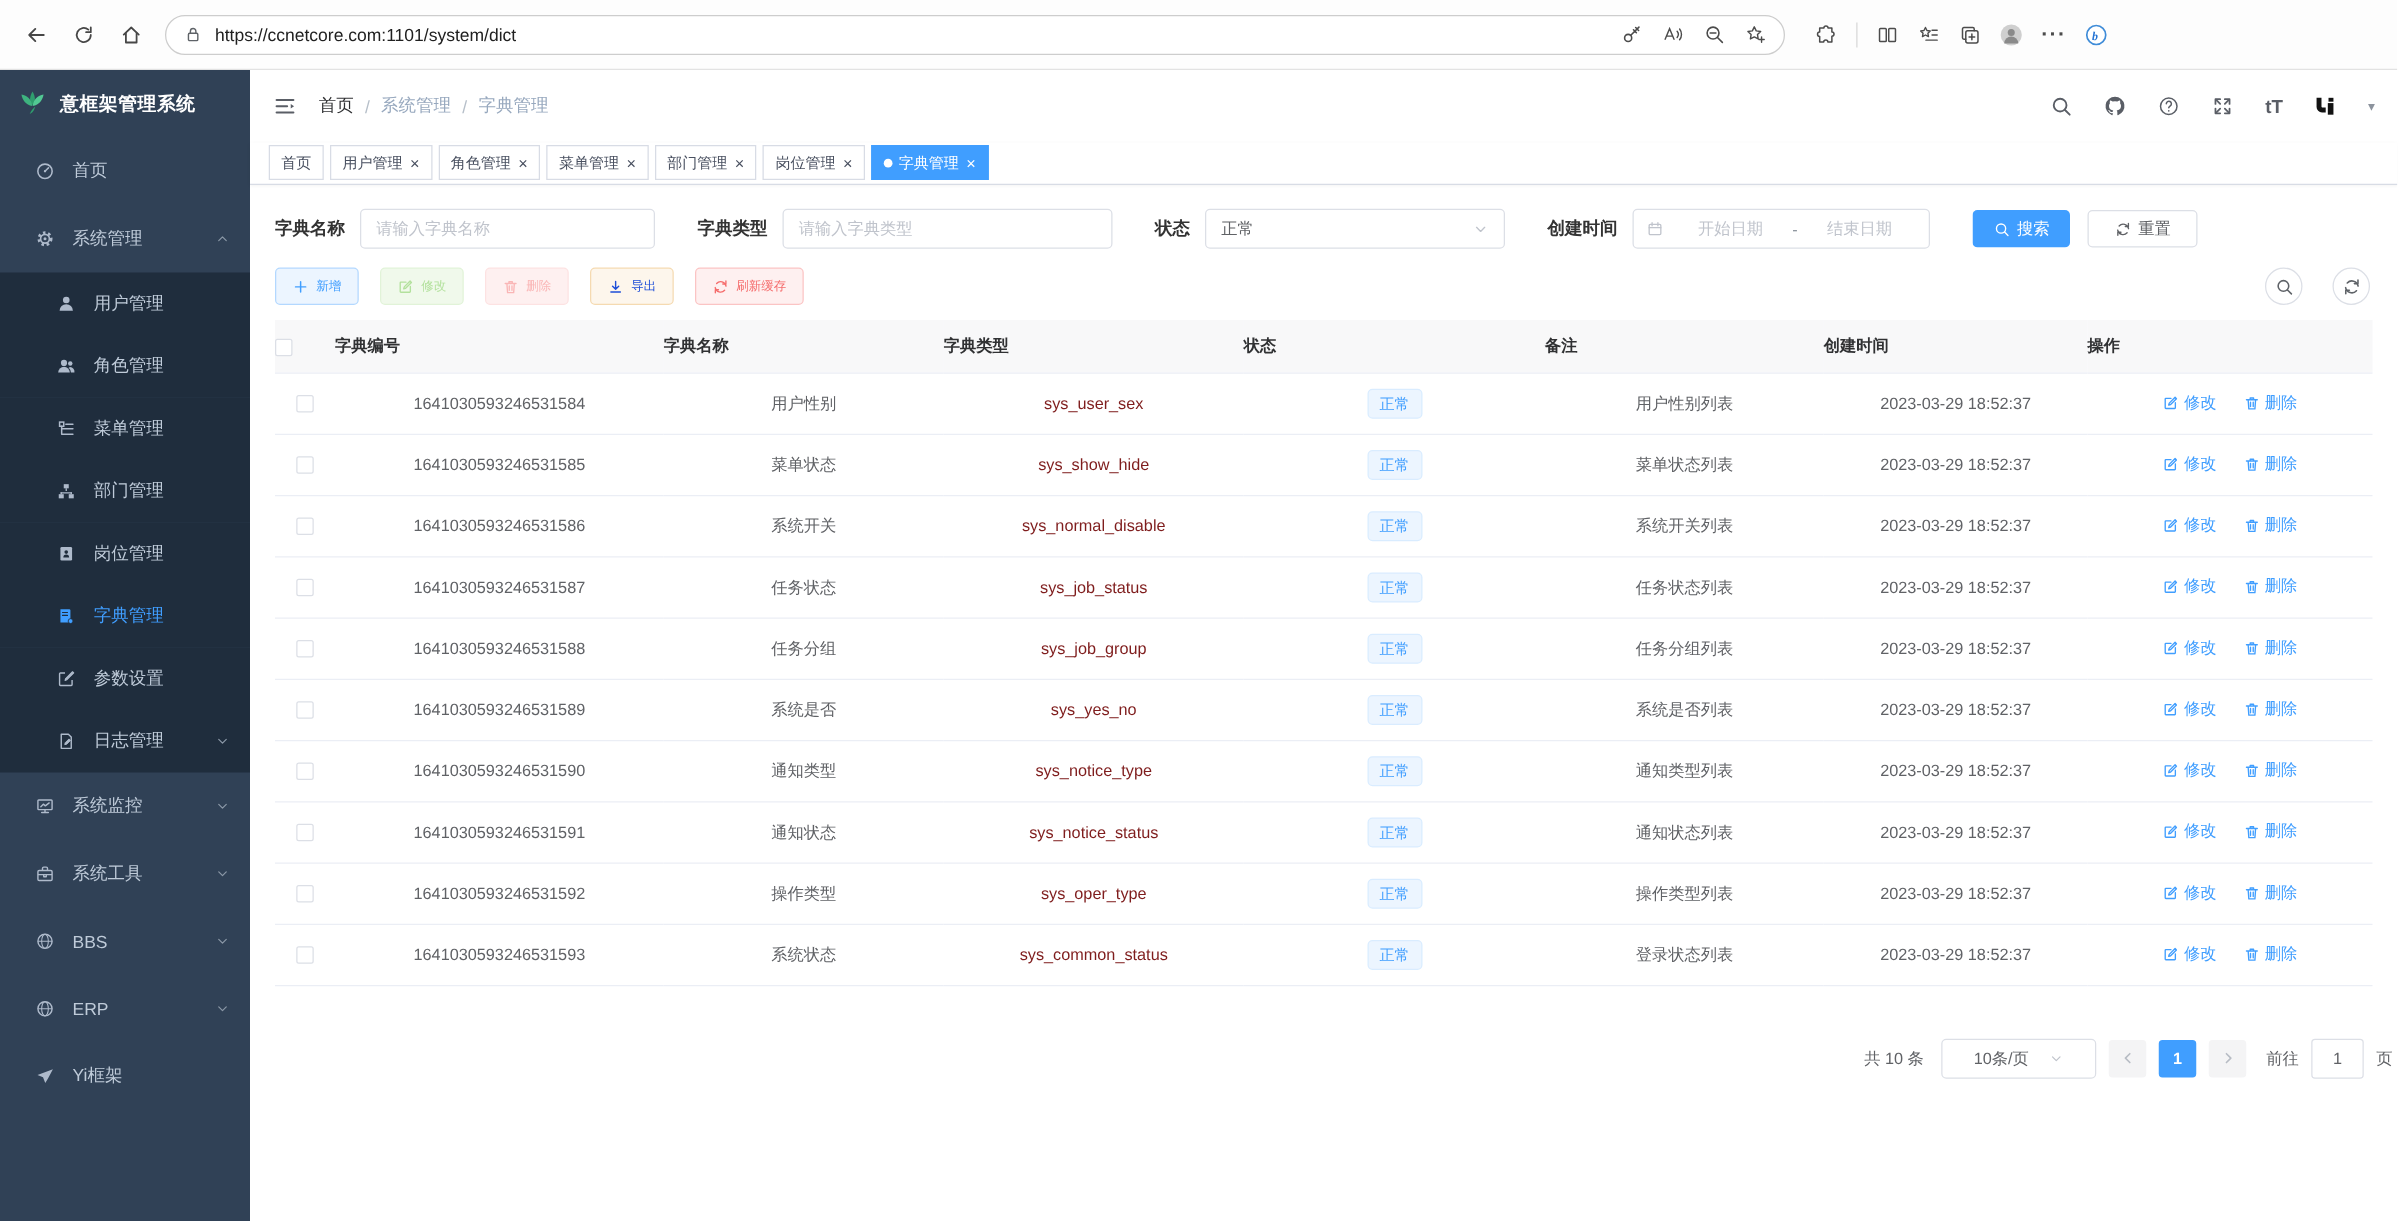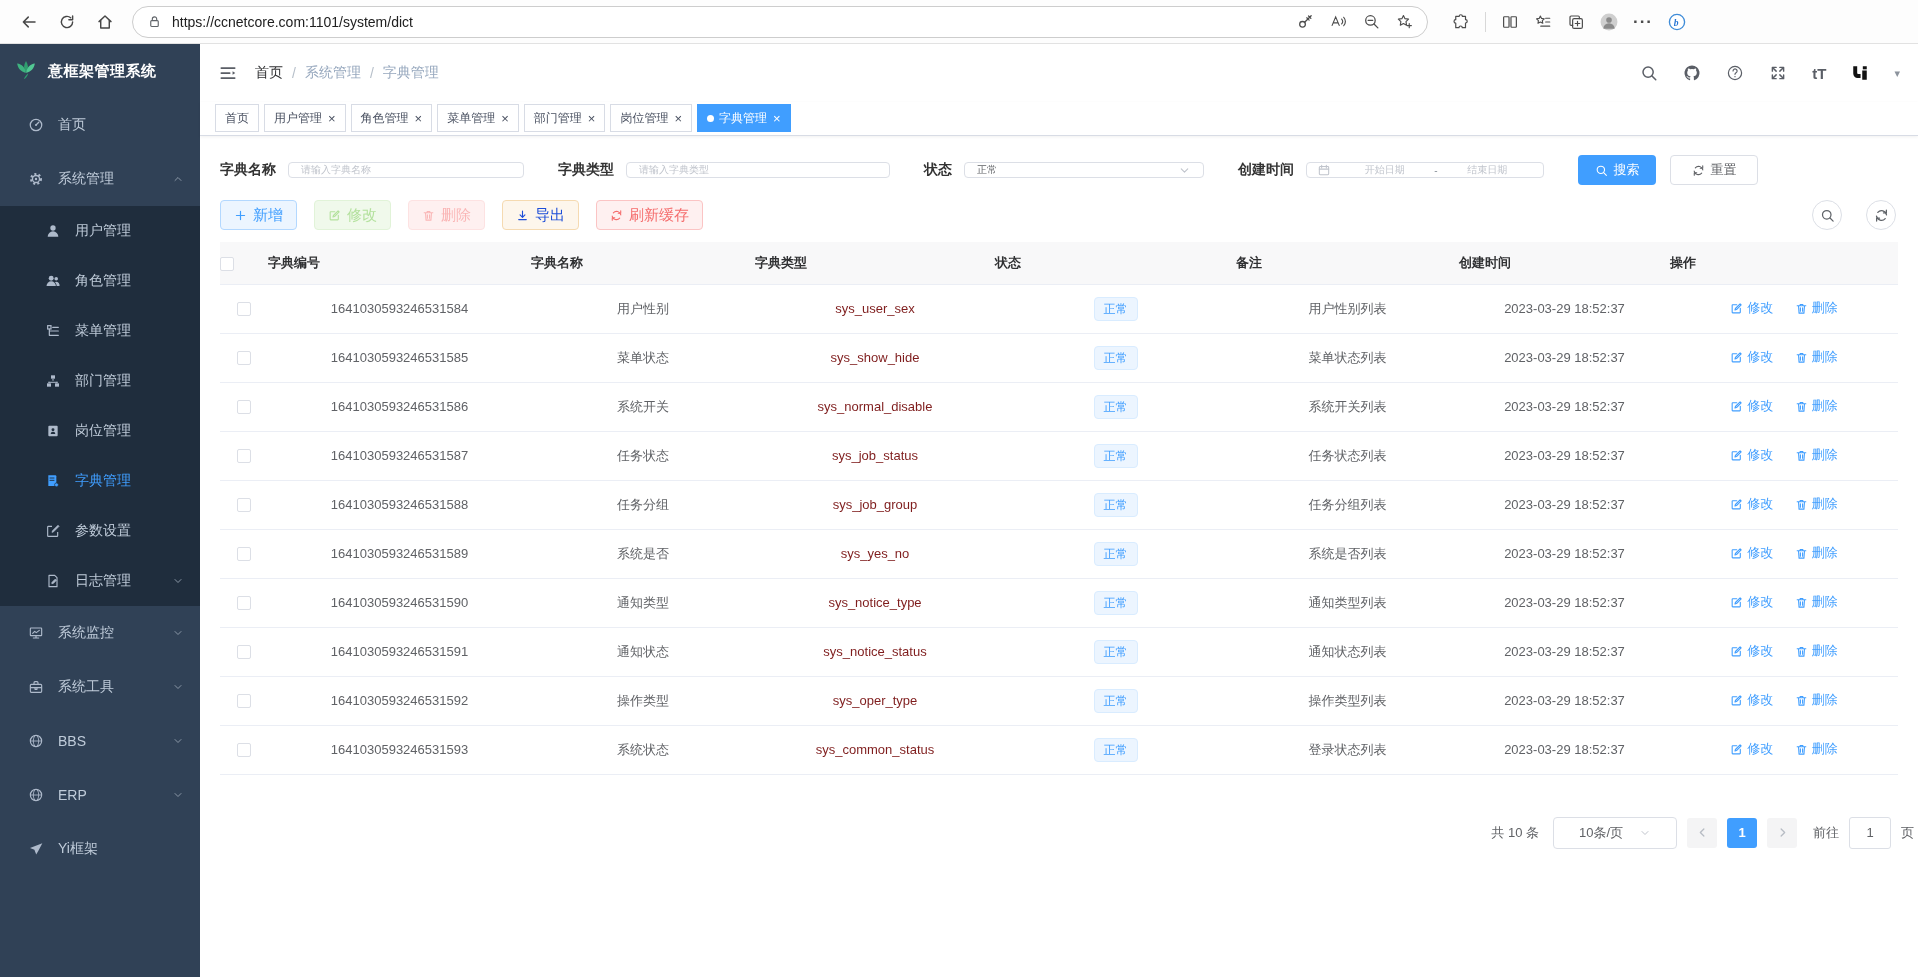--- a/index.html
+++ b/index.html
@@ -2,21 +2,21 @@
 <html><head>
 <meta charset="utf-8">
 <style>
 *{margin:0;padding:0;box-sizing:border-box}
 html,body{background:#fff}
 body{font-family:"Liberation Sans","DejaVu Sans",sans-serif;color:#303133}
 .screen{width:1918px;height:977px;position:relative;overflow:hidden;background:#fff}
 .ico{display:inline-flex;align-items:center;justify-content:center}
 .ico svg{width:100%;height:100%;display:block}
 
-.chrome{height:44px;background:#fdfdfd;border-bottom:1px solid #e2e2e2;display:flex;align-items:center;padding:0 12px;gap:4px}
+.chrome{height:56px;background:#fdfdfd;border-bottom:1px solid #e2e2e2;display:flex;align-items:center;padding:0 12px;gap:4px}
 .chrome-btn{width:34px;height:32px;border-radius:6px;display:flex;align-items:center;justify-content:center;color:#474747}
 .chrome-btn .ico{width:18px;height:18px}
 .url-pill{display:flex;align-items:center;height:32px;width:1296px;border:1px solid #cdcdcd;border-radius:16px;background:#fff;padding:0 14px;margin:0 6px}
 .url-lock{width:15px;height:15px;color:#5f6368;margin-right:10px}
 .url-text{font-size:14px;color:#202020;flex:1;white-space:nowrap;overflow:hidden}
 .pill-icons{display:flex;align-items:center;gap:16px;color:#4c4c4c}
 .pill-icons .ico{width:17px;height:17px}
 .chrome-right{display:flex;align-items:center;gap:15px;margin-left:14px;color:#4c4c4c}
 .chrome-right .ico{width:18px;height:18px}
 .chrome-sep{width:1px;height:20px;background:#d8d8d8}
@@ -53,36 +53,36 @@
 .tabsbar{height:34px;background:#fff;border-bottom:1px solid #d8dce5;box-shadow:0 1px 3px rgba(0,0,0,.06);display:flex;align-items:flex-start;padding:2px 0 0 15px;gap:5px;position:relative;z-index:2}
 .tab{height:28px;display:inline-flex;align-items:center;padding:0 9px;border:1px solid #d8dce5;background:#fff;font-size:12px;color:#495060;gap:5px;cursor:pointer;white-space:nowrap}
 .tab.active{background:#409eff;border-color:#409eff;color:#fff}
 .tab-dot{width:7px;height:7px;border-radius:50%;background:#fff;display:inline-block}
 .tab-close{font-size:13px;line-height:1;margin-left:1px}
 
 .content{padding:19px 20px 0;flex:1;min-width:0}
 .filter-bar{display:flex;align-items:center;margin-bottom:15px;font-size:14px}
 .f-group{display:flex;align-items:center;margin-right:34px}
 .f-label{color:#333;font-weight:600;margin-right:12px;white-space:nowrap}
-.f-input{height:16px;border:1px solid #dcdfe6;border-radius:4px;display:flex;align-items:center;padding:0 12px;font-size:10px;background:#fff;color:#c0c4cc;cursor:text}
+.f-input{height:32px;border:1px solid #dcdfe6;border-radius:4px;display:flex;align-items:center;padding:0 12px;font-size:13px;background:#fff;color:#c0c4cc;cursor:text}
 .w-name{width:236px}.w-type{width:264px}
 .f-select{width:240px;justify-content:space-between;cursor:pointer}
 .f-select .sel-val{color:#606266}
 .sel-caret{width:13px;height:13px;color:#c0c4cc}
 .f-date{width:238px;gap:0;padding:0 10px;cursor:pointer}
 .cal-ico{width:14px;height:14px;color:#c0c4cc;margin-right:8px}
 .d-start,.d-end{flex:1;text-align:center;color:#c0c4cc}
 .d-sep{color:#8b939c;padding:0 4px}
 .btn{height:30px;border-radius:4px;display:inline-flex;align-items:center;justify-content:center;font-size:13px;cursor:pointer;gap:6px;border:1px solid transparent;white-space:nowrap}
 .btn .ico{width:13px;height:13px}
 .btn-search{background:#409eff;color:#fff;width:78px}
 .btn-reset{background:#fff;border-color:#dcdfe6;color:#606266;width:88px;margin-left:14px}
 
 .toolbar{display:flex;align-items:center;margin-bottom:12px}
-.tbtn{height:30px;padding:0 13px;border-radius:4px;font-size:15px;display:inline-flex;align-items:center;gap:6px;margin-right:17px;border:1px solid;cursor:pointer;white-space:nowrap}
+.tbtn{height:30px;padding:0 13px;border-radius:4px;font-size:10px;display:inline-flex;align-items:center;gap:6px;margin-right:17px;border:1px solid;cursor:pointer;white-space:nowrap}
 .tbtn .ico{width:13px;height:13px}
 .tbtn-add{background:#ecf5ff;border-color:#b3d8ff;color:#409eff}
 .tbtn-edit{background:#f0f9eb;border-color:#e1f3d8;color:#b3e19d}
 .tbtn-del{background:#fef0f0;border-color:#fde2e2;color:#fab6b6}
 .tbtn-export{background:#fdf6ec;border-color:#f5dab1;color:#1d4ed8}
 .tbtn-cache{background:#fef0f0;border-color:#fbc4c4;color:#f56c6c}
 .tool-right{margin-left:auto;display:flex;gap:24px;margin-right:2px}
 .circle-btn{width:30px;height:30px;border-radius:50%;border:1px solid #dcdfe6;color:#5f6368;display:flex;align-items:center;justify-content:center;cursor:pointer;background:#fff}
 .circle-btn .ico{width:15px;height:15px}
 

